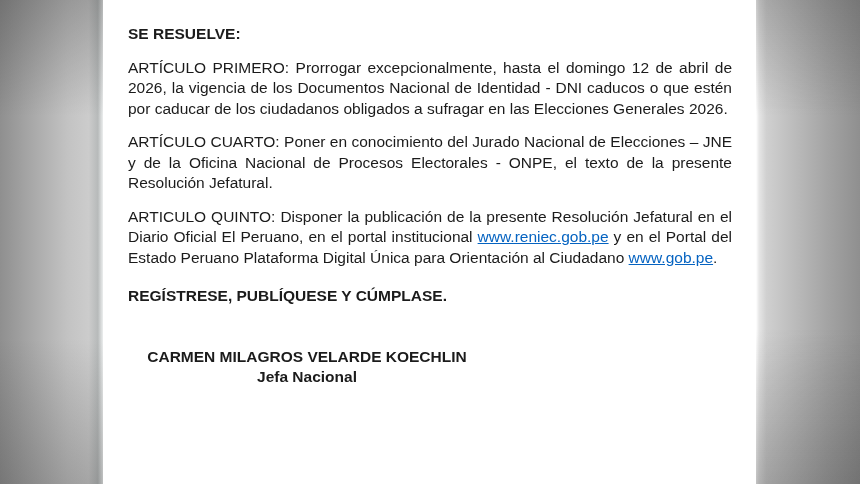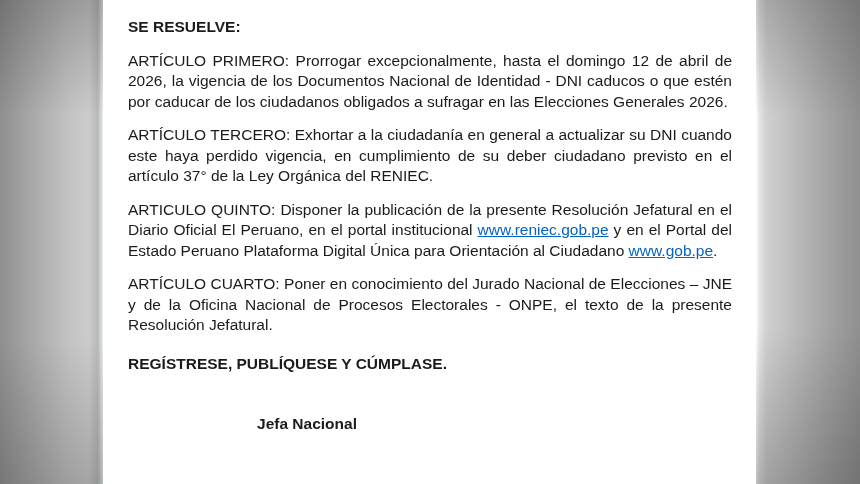--- a/index.html
+++ b/index.html
@@ -35,21 +35,21 @@
     border-left: 1px solid rgba(0,0,0,0.10);
   }
   .page {
     position: absolute;
     left: 103px;
     right: 104px;
     top: 0;
     bottom: 0;
     background: #ffffff;
     box-sizing: border-box;
-    padding: 17px 24px 0 25px;
+    padding: 24px 24px 0 25px;
     color: #1b1b1b;
     font-size: 15.5px;
     line-height: 20.5px;
   }
   .para {
     margin: 0 0 13px 0;
     text-align: justify;
   }
   .heading {
     margin: 0 0 13px 0;
@@ -86,35 +86,32 @@
 <div class="page">
 
   <p class="heading">SE RESUELVE:</p>
 
   <p class="para">
     <span class="label">ARTÍCULO PRIMERO:</span>
     <span>Prorrogar excepcionalmente, hasta el domingo 12 de abril de 2026, la vigencia de los Documentos Nacional de Identidad - DNI caducos o que estén por caducar de los ciudadanos obligados a sufragar en las Elecciones Generales 2026.</span>
   </p>
 
 
+
   <p class="para">
-    <span class="label">ARTÍCULO TERCERO:</span>
-    <span>Exhortar a la ciudadanía en general a actualizar su DNI cuando este haya perdido vigencia, en cumplimiento de su deber ciudadano previsto en el artículo 37° de la Ley Orgánica del RENIEC.</span>
+    <span class="label">ARTÍCULO CUARTO:</span>
+    <span>Poner en conocimiento del Jurado Nacional de Elecciones – JNE y de la Oficina Nacional de Procesos Electorales - ONPE, el texto de la presente Resolución Jefatural.</span>
   </p>
 
   <p class="para">
     <span class="label">ARTICULO QUINTO:</span>
     <span>Disponer la publicación de la presente Resolución Jefatural en el Diario Oficial El Peruano, en el portal institucional </span><a class="doclink" href="#">www.reniec.gob.pe</a><span> y en el Portal del Estado Peruano Plataforma Digital Única para Orientación al Ciudadano </span><a class="doclink" href="#">www.gob.pe</a><span>.</span>
   </p>
 
-  <p class="para">
-    <span class="label">ARTÍCULO CUARTO:</span>
-    <span>Poner en conocimiento del Jurado Nacional de Elecciones – JNE y de la Oficina Nacional de Procesos Electorales - ONPE, el texto de la presente Resolución Jefatural.</span>
-  </p>
-
   <p class="heading closing">REGÍSTRESE, PUBLÍQUESE Y CÚMPLASE.</p>
 
   <div class="signature">
+    <div class="sig-line">CARMEN MILAGROS VELARDE KOECHLIN</div>
     <div class="sig-line">Jefa Nacional</div>
 
   </div>
 
 </div>
 
 </body></html>

